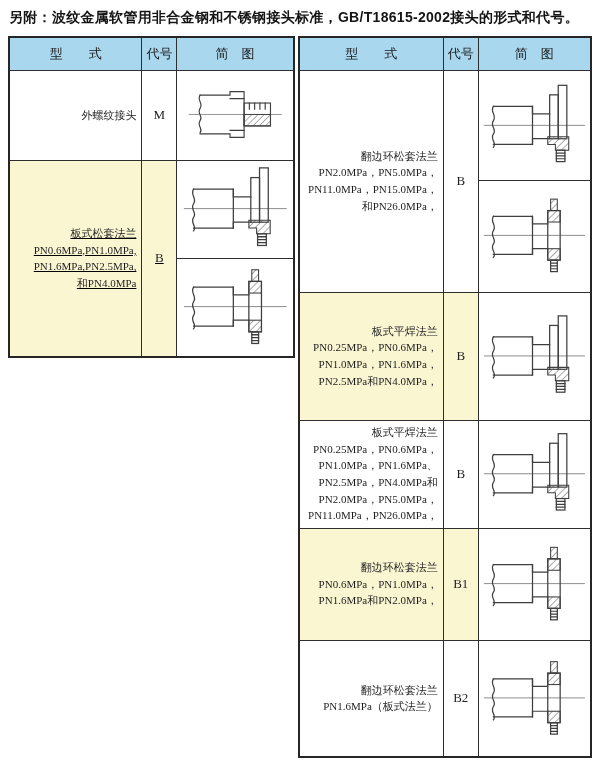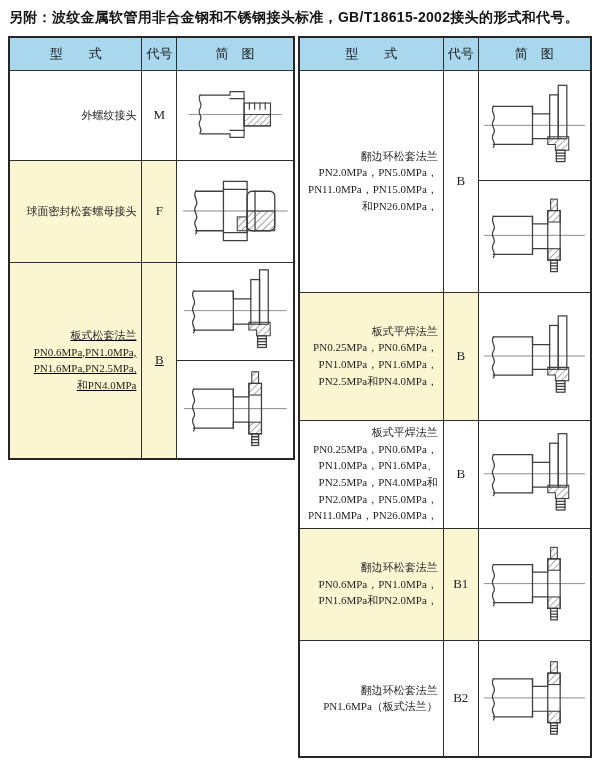--- a/index.html
+++ b/index.html
@@ -66,41 +66,20 @@
                     <path d="M16,24 H50 V20 H66 V72 H50 V68 H16" stroke="#3f3f3f" fill="none" stroke-width="1.3" stroke-linecap="square"></path>
                     <path d="M50,28 H66 M50,64 H66" stroke="#3f3f3f" fill="none" stroke-width="1.3" stroke-linecap="square"></path>
                     <rect x="66" y="33" width="30" height="26" stroke="#3f3f3f" fill="none" stroke-width="1.3" stroke-linecap="square"></rect>
                     <path d="M72,33 V40 M78,33 V40 M84,33 V40 M90,33 V40" stroke="#3f3f3f" fill="none" stroke-width="1.3" stroke-linecap="square"></path>
                     <rect x="66" y="46" width="30" height="13" fill="url(#hatch)" stroke="#3f3f3f" stroke-width="1.1"></rect>
                   </svg>
                 </div>
               </div>
             </td>
           </tr>
-          <tr style="height: 102px;">
-            <td class="type-cell hl">球面密封松套螺母接头</td>
-            <td class="code-cell hl">F</td>
-            <td class="diagram-cell">
-              <div class="diagram-stack" style="height: 100px;">
-                <div class="diagram-sub">
-                  <svg viewBox="0 0 112 92" preserveAspectRatio="xMidYMid meet">
-                    <line x1="3" y1="46" x2="109" y2="46" stroke="#6a6a6a" stroke-width="0.8"></line>
-                    <path d="M16,26 c-4,6 4,9 0,15 c-4,6 4,9 0,14 c-4,6 4,9 0,14" stroke="#3f3f3f" fill="none" stroke-width="1.3" stroke-linecap="square"></path>
-                    <path d="M16,26 H44 M16,66 H44" stroke="#3f3f3f" fill="none" stroke-width="1.3" stroke-linecap="square"></path>
-                    <rect x="44" y="16" width="24" height="60" stroke="#3f3f3f" fill="none" stroke-width="1.3" stroke-linecap="square"></rect>
-                    <path d="M44,24 H68 M44,68 H68" stroke="#3f3f3f" fill="none" stroke-width="1.3" stroke-linecap="square"></path>
-                    <rect x="68" y="26" width="28" height="40" rx="5" stroke="#3f3f3f" fill="none" stroke-width="1.3" stroke-linecap="square"></rect>
-                    <path d="M76,26 V66" stroke="#3f3f3f" fill="none" stroke-width="1.3" stroke-linecap="square"></path>
-                    <rect x="68" y="46" width="28" height="20" fill="url(#hatch)" stroke="#3f3f3f" stroke-width="1.1"></rect>
-                    <rect x="58" y="52" width="10" height="14" fill="url(#hatch)" stroke="#3f3f3f" stroke-width="1.1"></rect>
-                  </svg>
-                </div>
-              </div>
-            </td>
-          </tr>
           <tr style="height: 197px; text-decoration: underline;">
             <td class="type-cell hl">板式松套法兰
 PN0.6MPa,PN1.0MPa,
 PN1.6MPa,PN2.5MPa,
 和PN4.0MPa</td>
             <td class="code-cell hl">B</td>
             <td class="diagram-cell">
               <div class="diagram-stack" style="height: 195px;">
                 <div class="diagram-sub">
                   <svg viewBox="0 0 112 92" preserveAspectRatio="xMidYMid meet">

